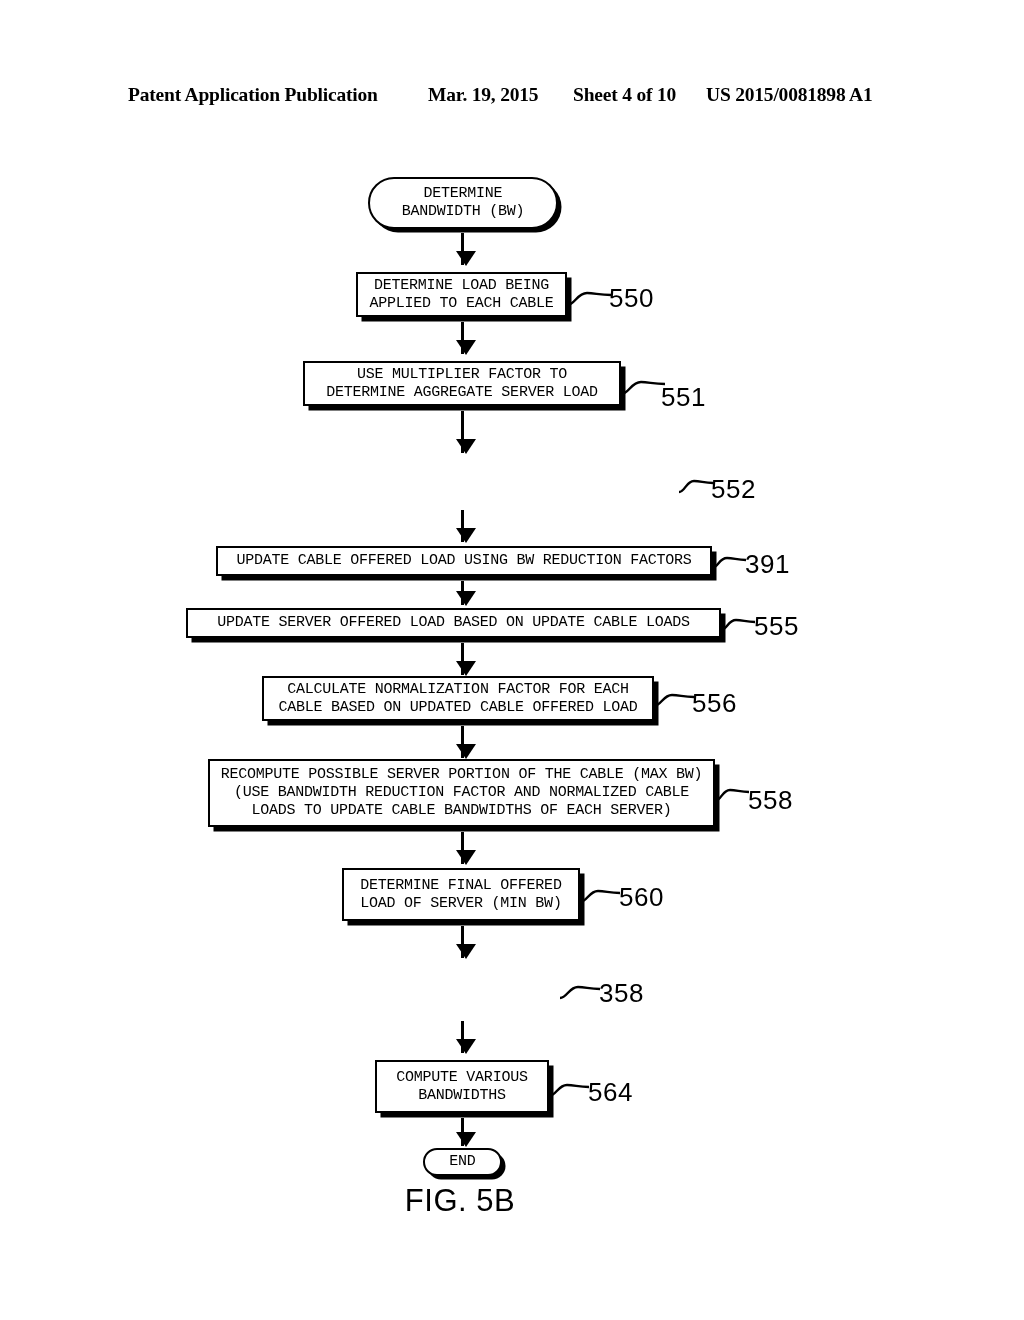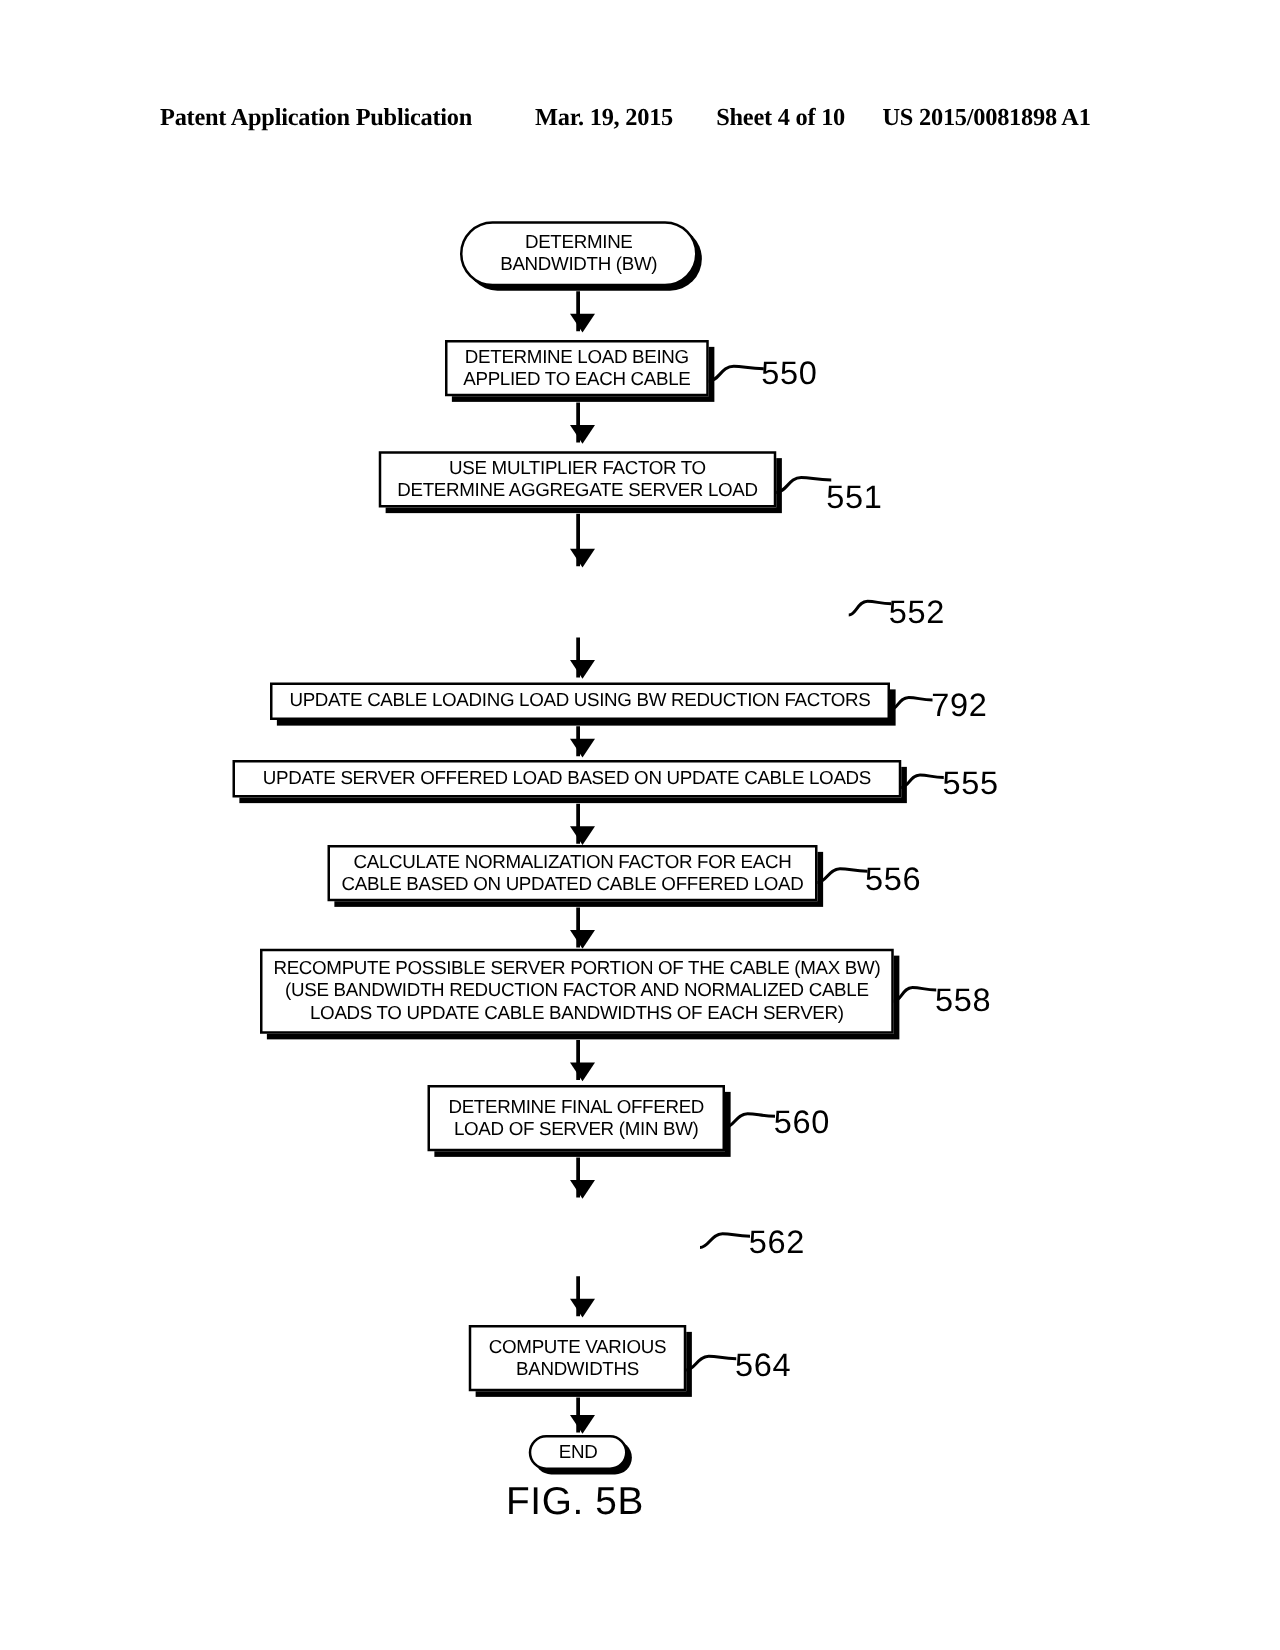--- a/index.html
+++ b/index.html
@@ -50,21 +50,21 @@
   
   .node {
     position: absolute;
     box-sizing: border-box;
     background: #ffffff;
     border: 2.5px solid #000000;
     display: flex;
     align-items: center;
     justify-content: center;
     text-align: center;
-    font-family: Liberation Sans, sans-serif;
+    font-family: Liberation Mono, monospace;
     font-size: 15px;
     line-height: 1.18;
     letter-spacing: -0.25px;
     box-shadow: 5px 5px 0 -0.5px #000000;
   }
   .node.process { border-radius: 0; }
   .node.terminator {
     border-radius: 999px;
     box-shadow: 4px 4px 0 -0.5px #000000;
   }
@@ -154,26 +154,26 @@
   <div class="ref-num" style="left:661px; top:382px;">551</div>
   <div class="conn" style="left:461px; top:411px; height:42px;"></div>
 
   <svg class="callout-svg" style="left:679px; top:472px; width:34px; height:26px;" viewBox="0 0 34 26">
     <path d="M0,20 C6,20 7,9 15,9 C22,9 25,11 34,11"></path>
   </svg>
   <div class="ref-num" style="left:711px; top:474px;">552</div>
   <div class="conn" style="left:461px; top:510px; height:32px;"></div>
 
   <div class="node process" style="left:216px; top:546px; width:496px; height:30px;">
-    <span class="node-text">UPDATE CABLE LOADING LOAD USING BW REDUCTION FACTORS</span>
+    <span class="node-text">UPDATE CABLE OFFERED LOAD USING BW REDUCTION FACTORS</span>
   </div>
   <svg class="callout-svg" style="left:712px; top:550px; width:34px; height:24px;" viewBox="0 0 34 24">
     <path d="M0,18 C6,18 7,8 15,8 C22,8 25,10 34,10"></path>
   </svg>
-  <div class="ref-num" style="left:745px; top:549px;">792</div>
+  <div class="ref-num" style="left:745px; top:549px;">391</div>
   <div class="conn" style="left:461px; top:581px; height:24px;"></div>
 
   <div class="node process" style="left:186px; top:608px; width:535px; height:30px;">
     <span class="node-text">UPDATE SERVER OFFERED LOAD BASED ON UPDATE CABLE LOADS</span>
   </div>
   <svg class="callout-svg" style="left:721px; top:612px; width:34px; height:24px;" viewBox="0 0 34 24">
     <path d="M0,18 C6,18 7,8 15,8 C22,8 25,10 34,10"></path>
   </svg>
   <div class="ref-num" style="left:754px; top:611px;">555</div>
   <div class="conn" style="left:461px; top:643px; height:32px;"></div>
@@ -201,21 +201,21 @@
   </div>
   <svg class="callout-svg" style="left:580px; top:882px; width:40px; height:26px;" viewBox="0 0 40 26">
     <path d="M0,20 C7,20 9,9 18,9 C26,9 29,11 40,11"></path>
   </svg>
   <div class="ref-num" style="left:619px; top:882px;">560</div>
   <div class="conn" style="left:461px; top:926px; height:32px;"></div>
 
   <svg class="callout-svg" style="left:560px; top:978px; width:40px; height:26px;" viewBox="0 0 40 26">
     <path d="M0,20 C7,20 9,9 18,9 C26,9 29,11 40,11"></path>
   </svg>
-  <div class="ref-num" style="left:599px; top:978px;">562</div>
+  <div class="ref-num" style="left:599px; top:978px;">358</div>
   <div class="conn" style="left:461px; top:1021px; height:32px;"></div>
 
   <div class="node process" style="left:375px; top:1060px; width:174px; height:53px;">
     <span class="node-text">COMPUTE VARIOUS<br>BANDWIDTHS</span>
   </div>
   <svg class="callout-svg" style="left:549px; top:1076px; width:40px; height:26px;" viewBox="0 0 40 26">
     <path d="M0,20 C7,20 9,9 18,9 C26,9 29,11 40,11"></path>
   </svg>
   <div class="ref-num" style="left:588px; top:1077px;">564</div>
   <div class="conn" style="left:461px; top:1118px; height:28px;"></div>

